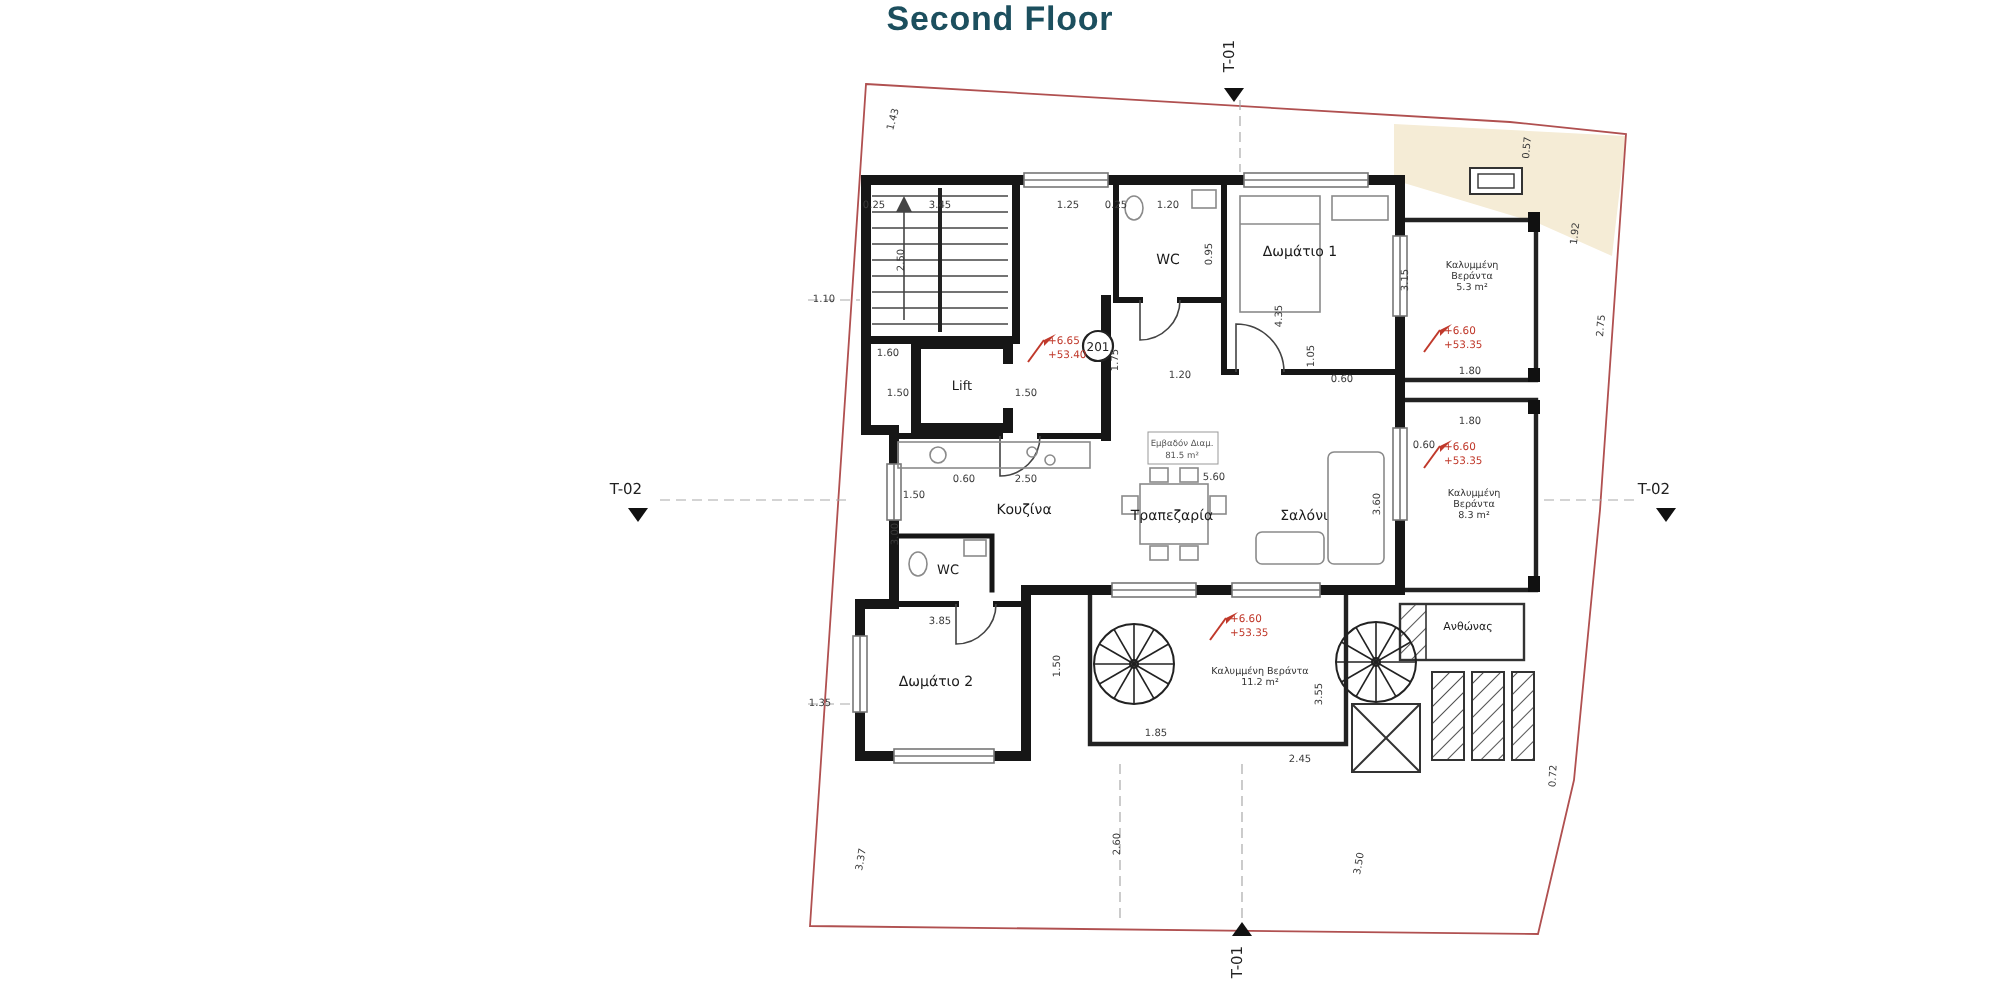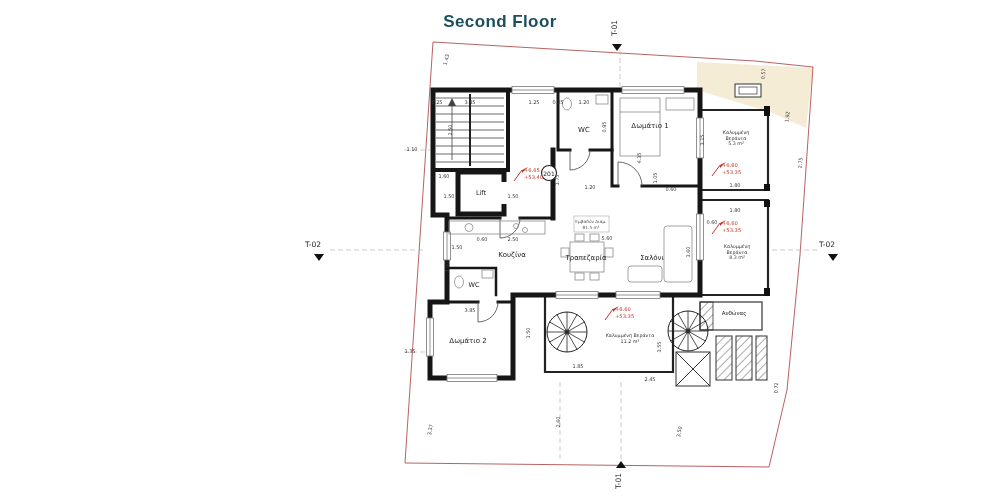--- a/index.html
+++ b/index.html
@@ -1,19 +1,19 @@
 <!DOCTYPE html>
 <html><head>
 <meta charset="utf-8">
 <style>
   html,body{margin:0;padding:0;background:#fff;}
   body{width:1000px;height:500px;position:relative;overflow:hidden;
        font-family:"Liberation Sans",sans-serif;}
   .stage{position:absolute;inset:0;}
-  .title{position:absolute;top:12px;left:0;width:1000px;text-align:center;
+  .title{position:absolute;top:0;left:0;width:1000px;text-align:center;
          font-size:17px;font-weight:600;letter-spacing:.4px;color:#1c4f5e;}
   svg{position:absolute;top:0;left:0;}
   svg text{font-family:"DejaVu Sans",sans-serif;}
 </style>
 </head>
 <body>
 
 <div class="stage">
   <div class="title">Second Floor</div>
 

